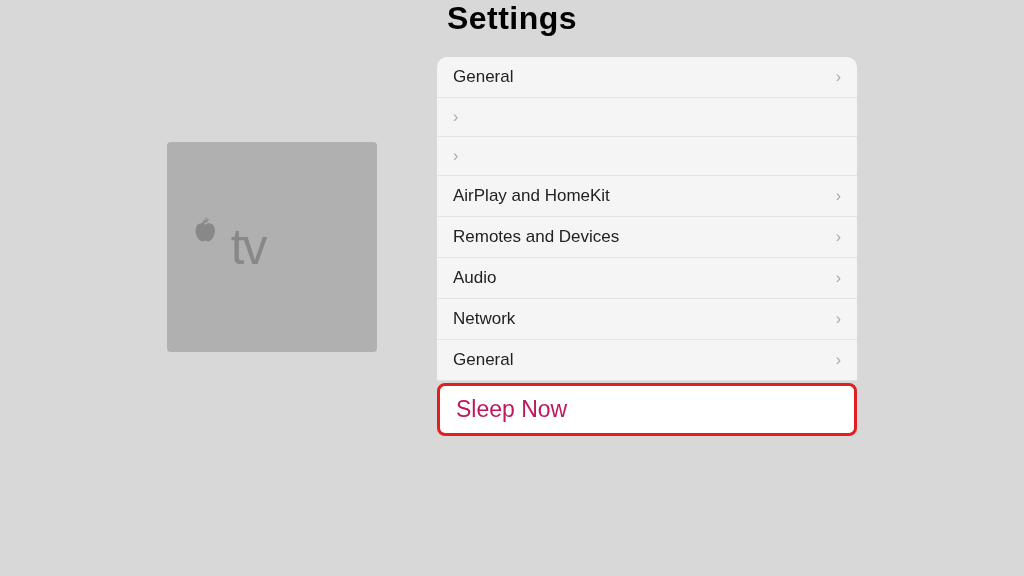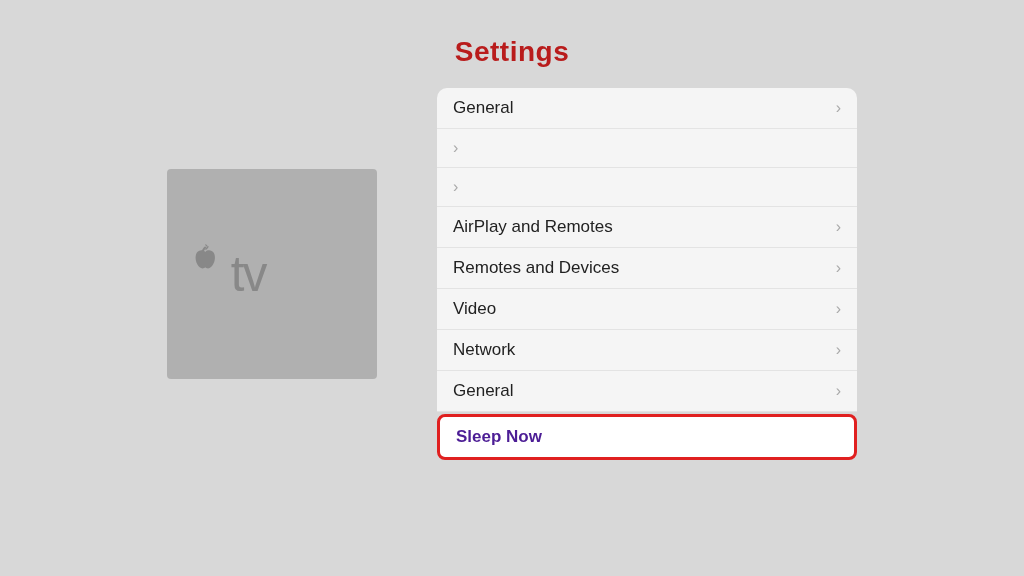--- a/index.html
+++ b/index.html
@@ -14,24 +14,23 @@
       background: #d8d8d8;
       font-family: -apple-system, 'SF Pro Text', 'Helvetica Neue', Arial, sans-serif;
       overflow: hidden;
       display: flex;
       flex-direction: column;
       align-items: center;
       justify-content: flex-start;
     }
 
     .page-title {
-      margin-top: 36px;
-      font-size: 28px;
+      font-size: 32px;
       font-weight: 600;
-      color: #b91c1c;
+      color: #000000;
       letter-spacing: 0.5px;
     }
 
     .main-content {
       display: flex;
       flex-direction: row;
       align-items: center;
       justify-content: center;
       width: 100%;
       margin-top: 20px;
@@ -94,23 +93,23 @@
       font-weight: 400;
     }
 
     .chevron {
       color: #aaa;
       font-size: 16px;
       font-weight: 300;
     }
 
     .sleep-now .settings-item-label {
-      font-size: 17px;
-      font-weight: 700;
-      color: #4c1d95;
+      font-size: 23px;
+      font-weight: 400;
+      color: #be185d;
     }
   </style>
 </head>
 <body>
 
 <h1 class="page-title">Settings</h1>
 
 <div class="main-content">
 
   <div class="apple-tv-logo">
@@ -131,29 +130,29 @@
         <span class="settings-item-label">General</span>
         <span class="chevron">›</span>
       </div>
       <div class="settings-item">
         <span class="chevron">›</span>
       </div>
       <div class="settings-item">
         <span class="chevron">›</span>
       </div>
       <div class="settings-item">
-        <span class="settings-item-label">AirPlay and Remotes</span>
+        <span class="settings-item-label">AirPlay and HomeKit</span>
         <span class="chevron">›</span>
       </div>
       <div class="settings-item">
         <span class="settings-item-label">Remotes and Devices</span>
         <span class="chevron">›</span>
       </div>
       <div class="settings-item">
-        <span class="settings-item-label">Video</span>
+        <span class="settings-item-label">Audio</span>
         <span class="chevron">›</span>
       </div>
       <div class="settings-item">
         <span class="settings-item-label">Network</span>
         <span class="chevron">›</span>
       </div>
       <div class="settings-item">
         <span class="settings-item-label">General</span>
         <span class="chevron">›</span>
       </div>

